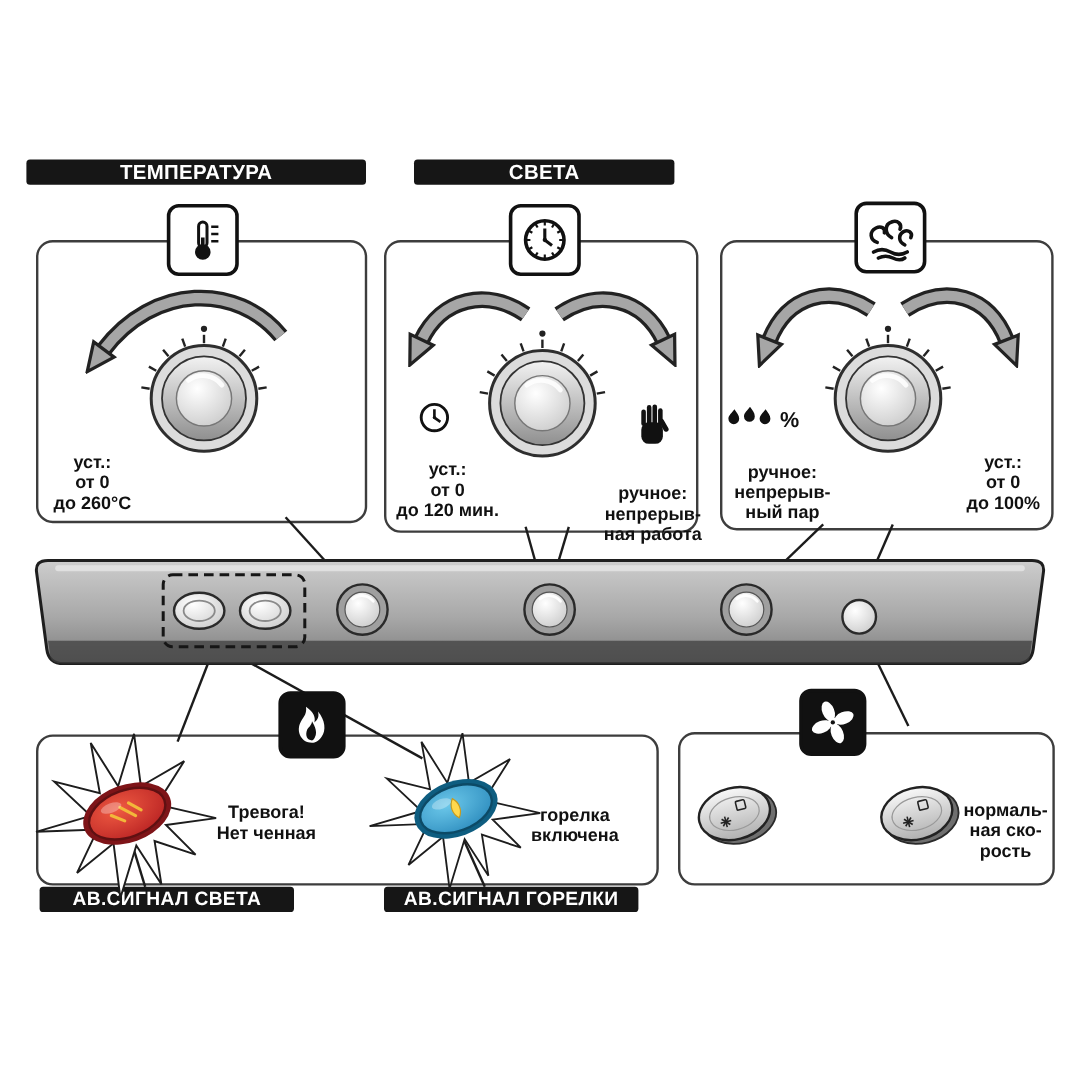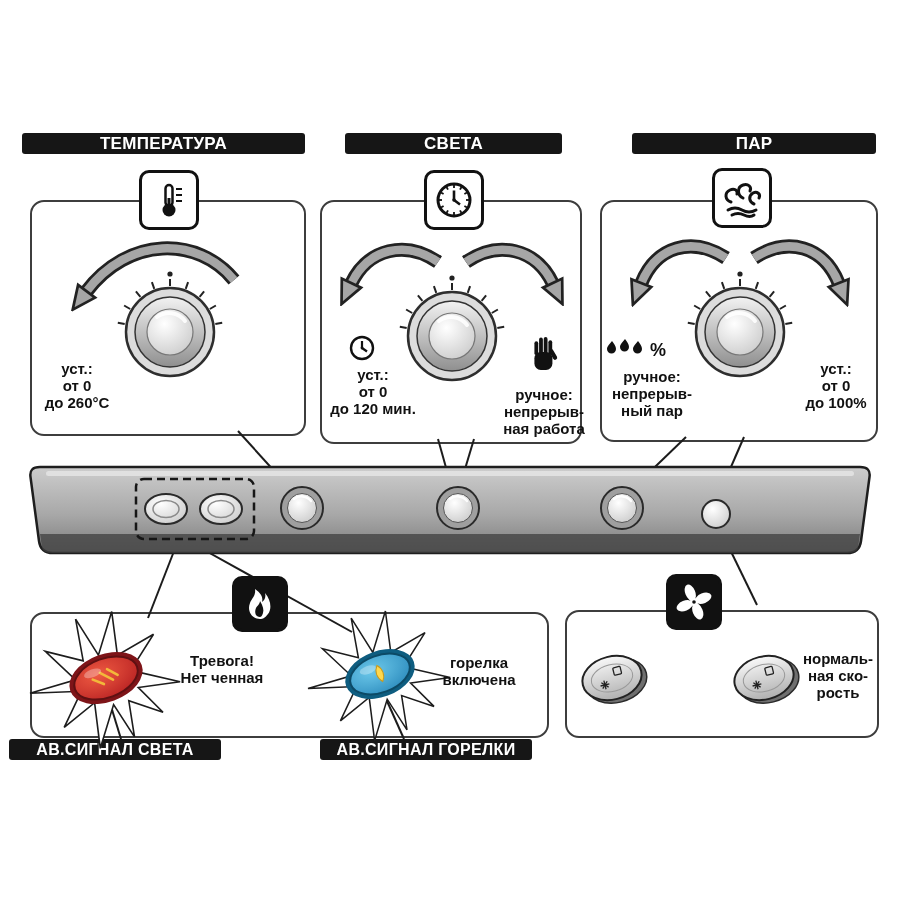--- a/index.html
+++ b/index.html
@@ -6,32 +6,31 @@
   .stage{position:relative;width:900px;height:900px;background:#fff;overflow:hidden;
          font-family:"Liberation Sans","DejaVu Sans",sans-serif;color:#111;}
   .pill{position:absolute;background:#161616;color:#fff;font-weight:bold;font-size:17px;
         display:flex;align-items:center;justify-content:center;border-radius:3px;height:21px;
         letter-spacing:.3px;z-index:2;}
   .panel{position:absolute;border:2.5px solid #3d3d3d;border-radius:14px;background:#fff;z-index:1;}
   .icon-box{position:absolute;width:54px;height:54px;background:#fff;border:3px solid #111;
         border-radius:10px;display:flex;align-items:center;justify-content:center;z-index:5;}
   .icon-box.dark{background:#111;border-color:#111;}
   .note{position:absolute;font-weight:bold;font-size:15px;line-height:1.14;color:#111;
-        text-align:center;white-space:pre-line;z-index:6;}
+        text-align:center;white-space:pre-line;z-index:6;margin-top:17px;}
   .mini-icon{position:absolute;z-index:6;}
   svg.layer{position:absolute;left:0;top:0;z-index:3;}
 </style>
 </head>
 <body>
 
 <div class="stage">
 
   <div class="pill" style="left:22px;top:133px;width:283px;">ТЕМПЕРАТУРА</div>
   <div class="pill" style="left:345px;top:133px;width:217px;">СВЕТА</div>
-  <div class="pill" style="left:632px;top:133px;width:244px;">ПАР</div>
 
   <div class="panel" style="left:30px;top:200px;width:272px;height:232px;"></div>
   <div class="panel" style="left:320px;top:200px;width:258px;height:240px;"></div>
   <div class="panel" style="left:600px;top:200px;width:274px;height:238px;"></div>
 
   <div class="panel" style="left:30px;top:612px;width:515px;height:122px;"></div>
   <div class="panel" style="left:565px;top:610px;width:310px;height:124px;"></div>
 
   <svg class="layer" width="900" height="900" viewBox="0 0 900 900">
     <defs>
@@ -308,16 +307,16 @@
 от 0
 до 100%</div>
   <div class="note" style="left:152px;top:652px;width:140px;">Тревога!
 Нет ченная</div>
   <div class="note" style="left:424px;top:654px;width:110px;">горелка
 включена</div>
   <div class="note" style="left:798px;top:650px;width:80px;">нормаль-
 ная ско-
 рость</div>
 
-  <div class="pill" style="left:9px;top:739px;width:212px;font-size:16px;">АВ.СИГНАЛ СВЕТА</div>
+  <div class="pill" style="left:33px;top:739px;width:212px;font-size:16px;">АВ.СИГНАЛ СВЕТА</div>
   <div class="pill" style="left:320px;top:739px;width:212px;font-size:16px;">АВ.СИГНАЛ ГОРЕЛКИ</div>
 
 </div>
 
 </body></html>

